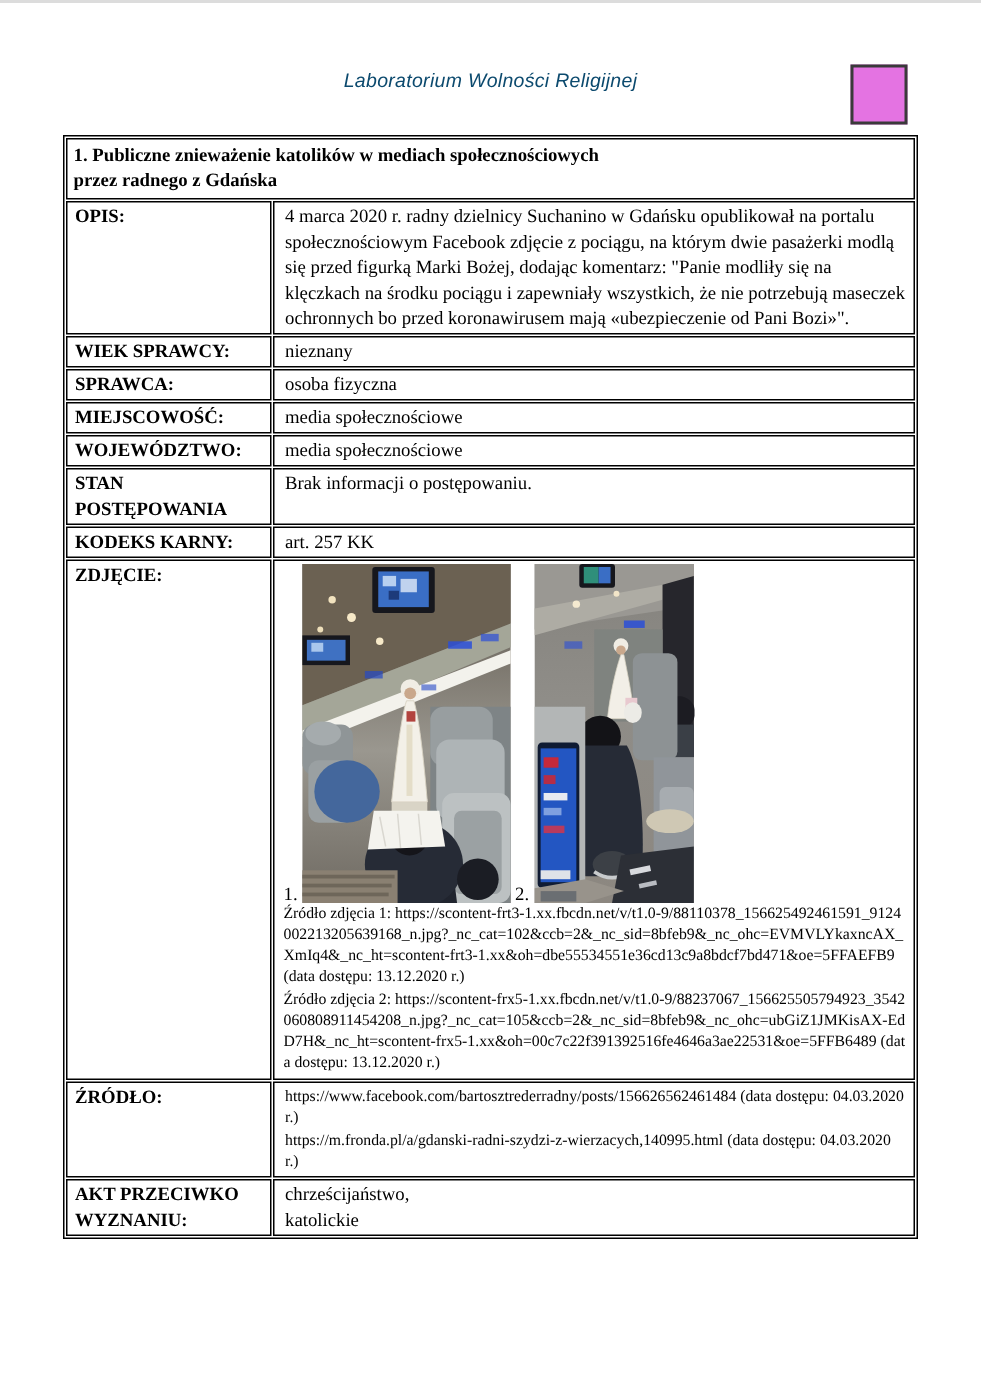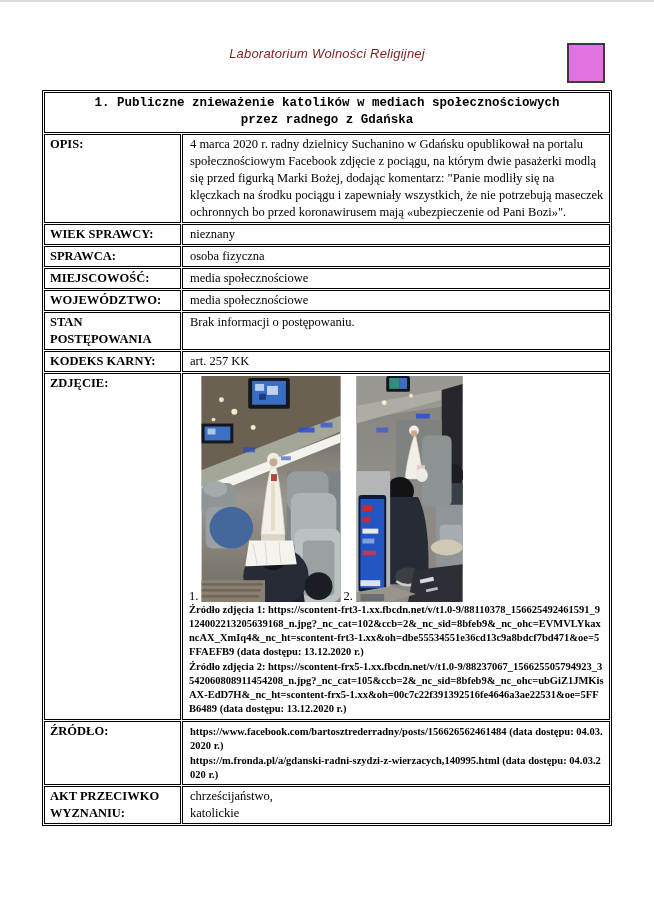--- a/index.html
+++ b/index.html
@@ -12,21 +12,21 @@
     font-family:"Liberation Serif", serif;
     color:#000;
   }
   .brand{
     position:absolute;top:44px;left:0;width:654px;
     text-align:center;
     font-family:"Liberation Sans", sans-serif;
     font-style:italic;
     font-size:13px;
     letter-spacing:.2px;
-    color:#7f1d1d;
+    color:#0c4a6e;
   }
   .accent-square{
     position:absolute;left:567px;top:41px;
     width:38px;height:40px;
     background:#e473e2;
     border:2px solid #3a3a3a;
     box-sizing:border-box;
   }
   table.incident{
     position:absolute;left:42px;top:88px;
@@ -38,27 +38,25 @@
     background:#fff;
   }
   table.incident td{
     border:1px solid #000;
     vertical-align:top;
     font-size:12.5px;
     line-height:1.36;
     background:#fff;
   }
   td.title{
-    text-align:center;
     font-weight:bold;
     font-size:15px;
     line-height:1.22;
     padding:2px 4px 3px 4px;
     white-space:pre-line;
-    font-family:Liberation Mono, monospace;
   }
   td.lbl{
     font-weight:bold;
     padding:1px 2px 1px 5px;
   }
   td.val{
     padding:1px 5px 1px 7px;
     white-space:pre-line;
   }
   td.photo-cell{padding:2px 4px 2px 6px;}
@@ -68,21 +66,20 @@
     gap:2px;
   }
   .photo-line .num{font-size:12.5px;line-height:1;padding-right:1px;}
   .photo-line svg{display:block;}
   .src{
     font-size:10.5px;
     line-height:1.34;
     overflow-wrap:anywhere;
     word-break:break-all;
     margin-top:1px;
-    font-weight:bold;
   }
   td.val-small{
     padding:2px 5px 2px 7px;
     font-size:10.5px;
     line-height:1.34;
     overflow-wrap:anywhere;
     word-break:break-all;
   }
 </style>
 </head>

